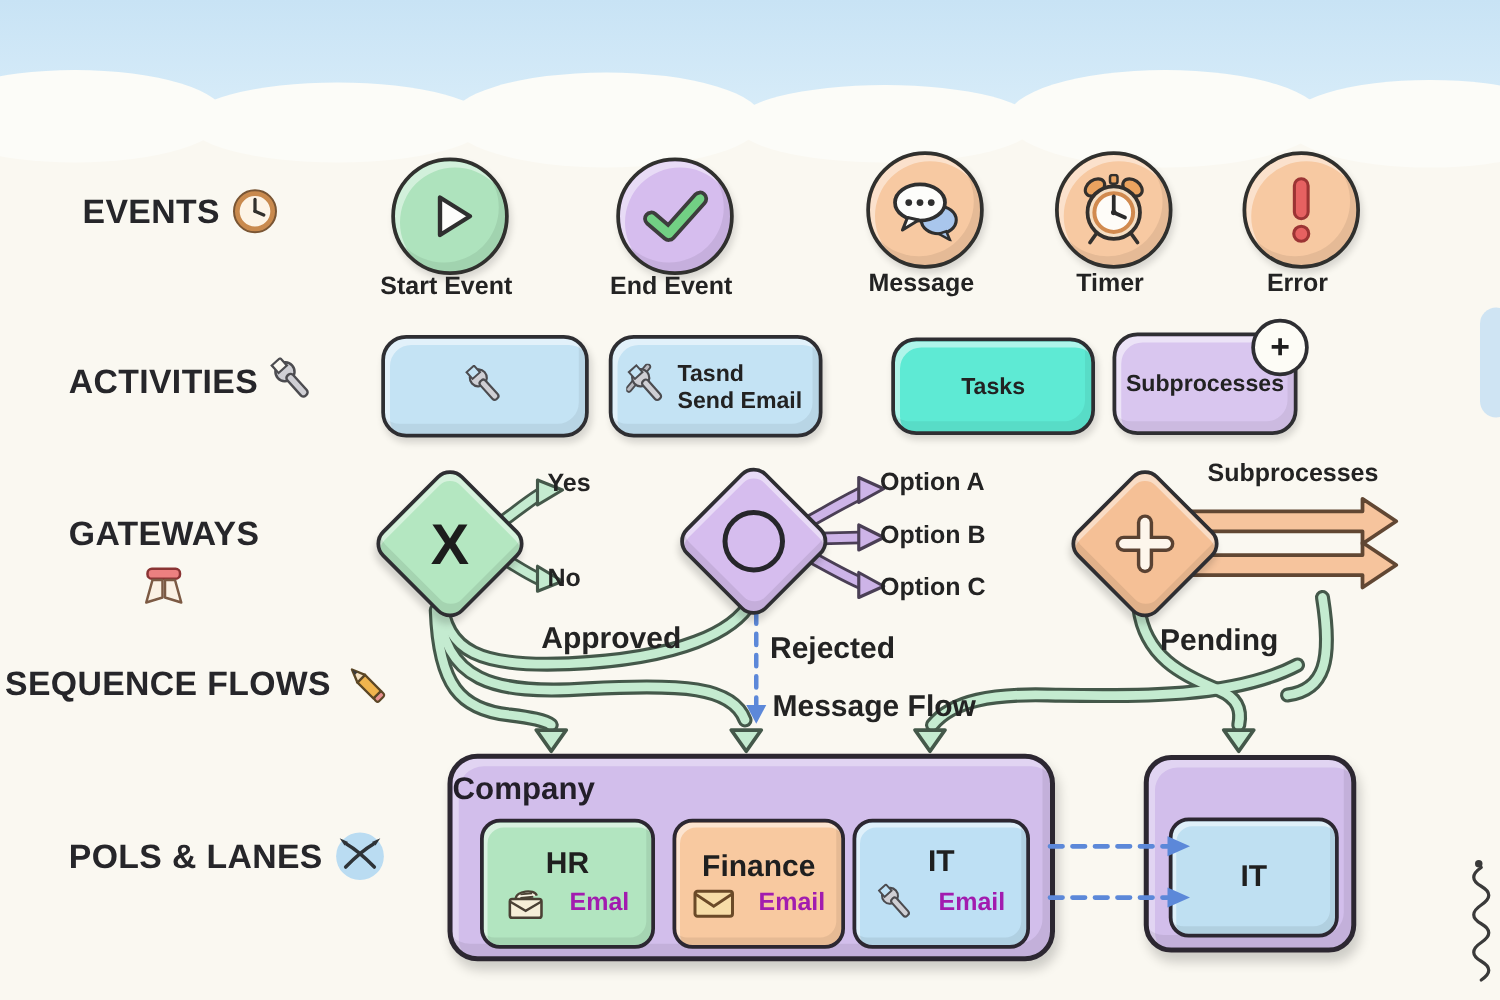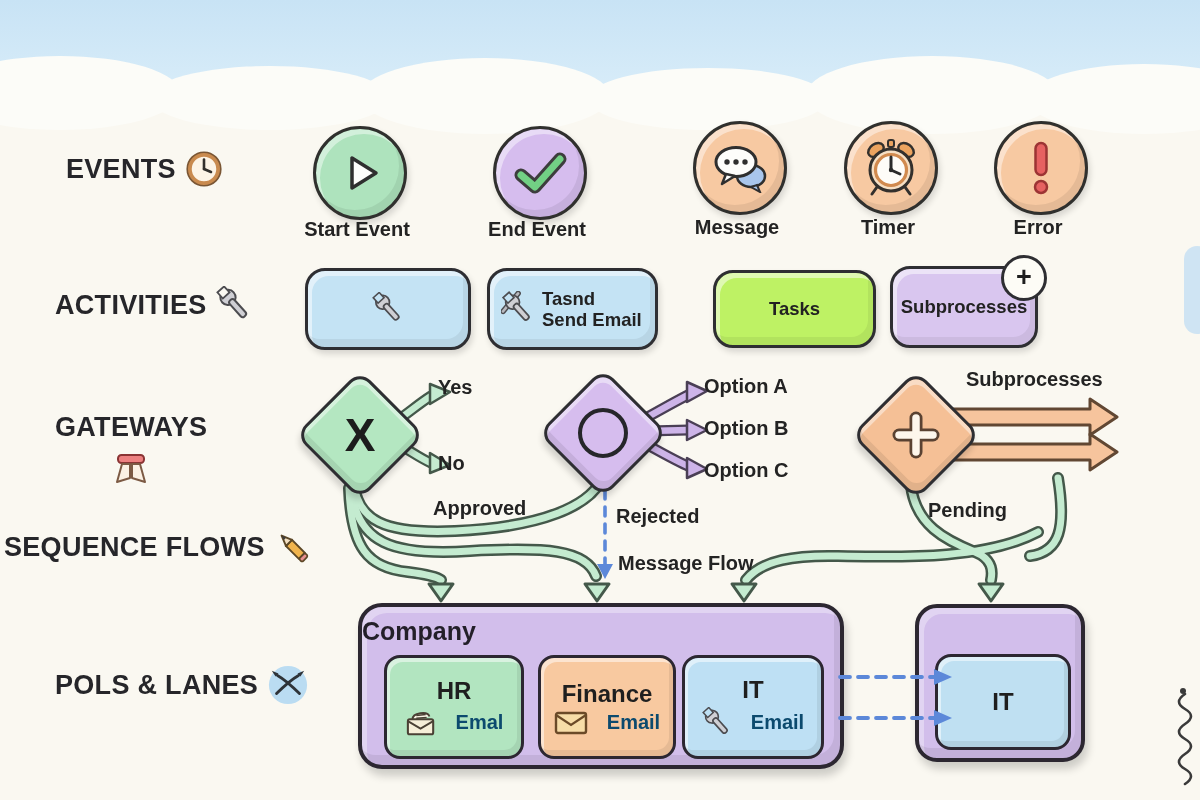--- a/index.html
+++ b/index.html
@@ -41,30 +41,30 @@
     background:#fdfcf6;border:3px solid #2e2e32;display:flex;align-items:center;justify-content:center;
     font-size:27px;font-weight:bold;color:#1e1e1e;}
   
   .diamond{position:absolute;width:86px;height:86px;transform:rotate(45deg);border-radius:15px;
     border:3.5px solid #2e2e32;z-index:3;
     box-shadow:inset -5px -6px 0 rgba(0,0,0,.08),inset 4px 4px 0 rgba(255,255,255,.45),3px 5px 6px rgba(0,0,0,.16);}
   .diamond .sym{position:absolute;inset:0;display:flex;align-items:center;justify-content:center;
     transform:rotate(-45deg);font-size:46px;font-weight:bold;color:#1c1c1c;}
   .gw-ring{width:42px;height:42px;border:4.5px solid #26262a;border-radius:50%;}
   .branch-label{position:absolute;font-size:20px;font-weight:bold;color:#232323;z-index:4;white-space:nowrap;}
-  .flow-label{position:absolute;font-size:20px;font-weight:bold;color:#232323;z-index:4;white-space:nowrap;}
+  .flow-label{position:absolute;font-size:24px;font-weight:bold;color:#232323;z-index:4;white-space:nowrap;}
   
   .pool{position:absolute;background:#d2beeb;border:4px solid #2c2731;border-radius:24px;z-index:3;
     box-shadow:inset -6px -10px 0 rgba(0,0,0,.07),inset 5px 6px 0 rgba(255,255,255,.35),3px 7px 9px rgba(0,0,0,.18);}
   .pool-title{text-align:left;font-size:25px;font-weight:bold;color:#231f29;margin-top:10px;}
   .lane{position:absolute;border:3.2px solid #2c2731;border-radius:16px;
     display:flex;flex-direction:column;align-items:center;justify-content:center;gap:3px;
     box-shadow:inset -4px -6px 0 rgba(0,0,0,.07),inset 3px 4px 0 rgba(255,255,255,.5);}
   .lane-name{font-size:24px;font-weight:bold;color:#1f1f1f;}
-  .lane-sub{display:flex;align-items:center;gap:19px;font-size:20px;font-weight:bold;color:#0c4a6e;}
+  .lane-sub{display:flex;align-items:center;gap:19px;font-size:20px;font-weight:bold;color:#a21caf;}
   .ext-lane-name{font-size:24px;font-weight:bold;color:#1f1f1f;}
   
   .flow-layer{position:absolute;left:0;top:0;z-index:2;pointer-events:none;}
   .overlay-layer{position:absolute;left:0;top:0;z-index:6;pointer-events:none;}
   .blob{position:absolute;left:1184px;top:246px;width:26px;height:88px;background:#cfe4f3;
     border-radius:14px;z-index:1;}
   .doodle{position:absolute;left:1170px;top:686px;z-index:2;}
 </style>
 </head>
 <body>
@@ -232,21 +232,21 @@
       <rect x="6" y="4" width="5" height="34" rx="2.5" transform="rotate(40 20 22)" fill="#b9b9bf" stroke="#4c4c50" stroke-width="1.8"></rect>
       <g transform="rotate(-42 21 21)">
         <circle cx="21" cy="11" r="8.5" fill="#cfcfd4" stroke="#4c4c50" stroke-width="2.2"></circle>
         <rect x="16" y="-1" width="10" height="9" fill="#c4e3f4" stroke="#4c4c50" stroke-width="2"></rect>
         <rect x="17.5" y="15" width="7" height="24" rx="3" fill="#cfcfd4" stroke="#4c4c50" stroke-width="2.2"></rect>
       </g>
     </svg>
     <span class="task-text">Tasnd Send Email</span>
   </div>
 
-  <div class="task-box" style="left:713px;top:270px;width:157px;height:72px;background:#bef264;align-items:center;">
+  <div class="task-box" style="left:713px;top:270px;width:157px;height:72px;background:#5eead4;align-items:center;">
     <span class="task-text center">Tasks</span>
   </div>
 
   <div class="task-box" style="left:890px;top:266px;width:142px;height:76px;background:#d9c6ef;">
     <span class="task-text center">Subprocesses</span>
     <div class="plus-badge">+</div>
   </div>
 
   <div class="row-label" style="left:55px;top:412px;flex-direction:column;">
     <span>GATEWAYS</span>

